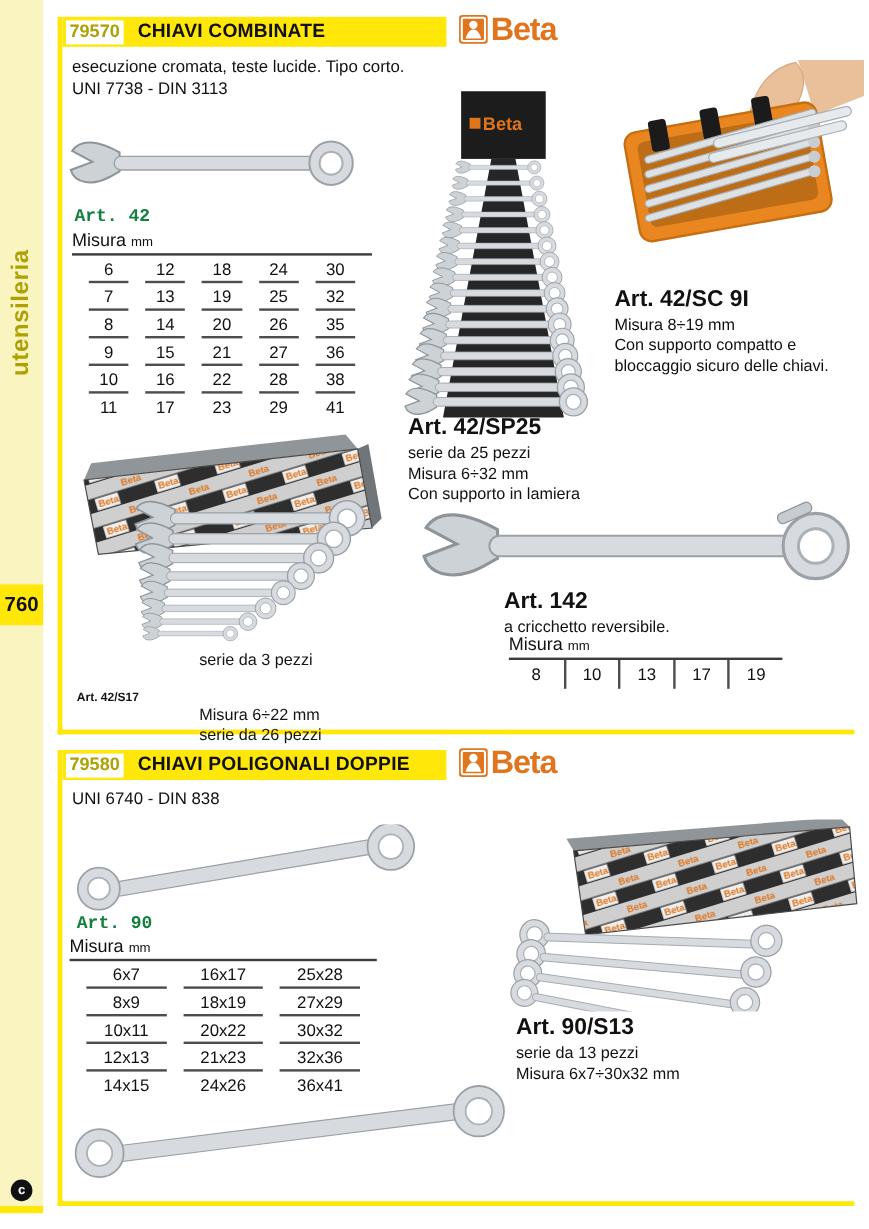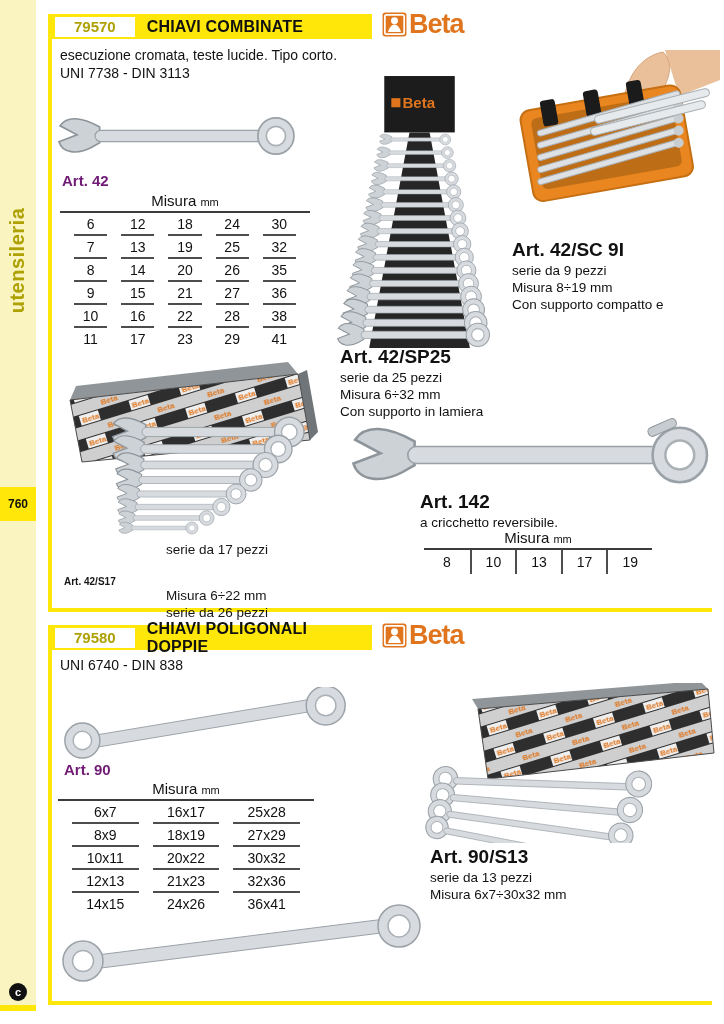--- a/index.html
+++ b/index.html
@@ -15,37 +15,37 @@
   html,body{background:#fff;}
   .page{
     position:relative;width:724px;height:1024px;background:#fff;overflow:hidden;
     font-family:"Liberation Sans", sans-serif;color:var(--ink);
   }
   
   .sidebar{position:absolute;left:0;top:0;width:36px;height:1005px;background:var(--sidebar-yel);}
   .sidebar-bottom-bar{position:absolute;left:0;top:1005px;width:36px;height:6px;background:var(--yel);}
   .vlabel-wrap{position:absolute;left:0;top:150px;width:36px;height:220px;display:flex;align-items:center;justify-content:center;}
   .vlabel{transform:rotate(-90deg);white-space:nowrap;font-size:20px;font-weight:bold;color:var(--olive);letter-spacing:.5px;}
-  .page-badge{position:absolute;left:0;top:487px;width:36px;height:34px;background:var(--yel);display:flex;align-items:center;justify-content:center;font-weight:bold;font-size:12px;color:#111;}
+  .page-badge{position:absolute;left:0;top:487px;width:36px;height:34px;background:var(--yel);display:flex;align-items:center;justify-content:center;font-weight:bold;font-size:17px;color:#111;}
   .corner-mark{position:absolute;left:9px;top:983px;width:18px;height:18px;border-radius:50%;background:#111;display:flex;align-items:center;justify-content:center;color:#fff;font-weight:bold;font-size:11px;line-height:1;}
   
   .section-box{position:absolute;left:48px;width:664px;background:#fff;border-left:4px solid var(--yel);border-bottom:4px solid var(--yel);}
   .sec-header{position:absolute;top:0;left:0;height:25px;background:var(--yel);display:flex;align-items:center;}
-  .code-chip{background:#fff;color:var(--olive);font-weight:bold;font-size:15px;padding:1px 19px;margin-left:3px;line-height:1.2;}
+  .code-chip{background:#fff;color:var(--olive);font-weight:bold;font-size:15px;padding:1px 3px;margin-left:3px;line-height:1.2;}
   .sec-title{font-weight:bold;font-size:16px;margin-left:12px;padding-right:14px;letter-spacing:.2px;color:#111;}
   .beta-logo{position:absolute;top:-3px;display:flex;align-items:center;gap:2px;color:var(--orange);font-weight:bold;font-size:27px;letter-spacing:-1px;line-height:1;}
   .desc{position:absolute;left:8px;font-size:14px;line-height:1.32;color:#111;}
   .fig{position:absolute;}
   .fig svg{display:block;width:100%;height:100%;}
   .prod-label{font-weight:bold;font-size:19px;line-height:1.25;color:#111;}
   .prod-line{font-size:13.5px;line-height:1.26;color:#111;}
-  .art-label{position:absolute;font-weight:bold;font-size:15px;color:#701a75;}
+  .art-label{position:absolute;font-weight:bold;font-size:15px;color:#15803d;font-family:Liberation Mono, monospace;}
   
   .size-block{position:absolute;}
-  .misura-head{text-align:center;font-size:15px;padding-bottom:2px;border-bottom:2px solid #3c3c3c;color:#111;}
+  .misura-head{text-align:left;font-size:15px;padding-bottom:2px;border-bottom:2px solid #3c3c3c;color:#111;}
   .misura-head .unit{font-size:11px;}
   table.sizes{width:100%;border-collapse:separate;border-spacing:14px 0;table-layout:fixed;}
   table.sizes td{text-align:center;font-size:14px;padding:3px 0 2px;border-bottom:2px solid #4d4d4d;color:#111;}
   table.sizes tr:last-child td{border-bottom:none;}
   table.sizes-div{width:100%;border-collapse:separate;border-spacing:0;table-layout:fixed;}
   table.sizes-div td{text-align:center;font-size:14px;padding:4px 0;border-left:2px solid #4d4d4d;color:#111;}
   table.sizes-div tr td:first-child{border-left:none;}
   
   .serie-grid{position:absolute;display:grid;grid-template-columns:96px auto;column-gap:6px;font-size:13.5px;line-height:1.24;}
   .serie-grid .lbl{font-weight:bold;font-size:10px;margin-top:34px;}
@@ -225,43 +225,43 @@
               <circle cx="156" cy="34" r="5"></circle>
               <circle cx="158" cy="22" r="5"></circle>
           </g>
         </g>
         <rect x="88" y="52" width="118" height="8" rx="4" fill="#e6eaec" stroke="#a8aeb3" stroke-width="1" transform="rotate(-14 147 56)"></rect>
         <rect x="84" y="64" width="118" height="8" rx="4" fill="#e6eaec" stroke="#a8aeb3" stroke-width="1" transform="rotate(-14 143 68)"></rect>
       </svg>
     </div>
     <div style="position:absolute;left:460px;top:224px;">
       <div class="prod-label">Art. 42/SC 9I</div>
-      <div class="prod-line">serie da 9 pezzi</div>
       <div class="prod-line">Misura 8÷19 mm</div>
       <div class="prod-line">Con supporto compatto e</div>
+      <div class="prod-line">bloccaggio sicuro delle chiavi.</div>
     </div>
 
     <div class="fig" style="left:8px;top:344px;width:278px;height:182px;">
       <svg viewBox="0 0 278 182">
         <polygon points="10,42 238,16 228,4 16,28" fill="#8f9598"></polygon>
         <polygon points="238,16 250,82 258,74 247,12" fill="#6f7578"></polygon>
         <polygon points="10,42 238,16 250,82 22,104" fill="url(#betabox)" stroke="#4a4a4a" stroke-width="1"></polygon>
         <use href="#cw" transform="translate(152,74) scale(0.92)"></use>
         <use href="#cw" transform="translate(146,91) scale(0.86)"></use>
         <use href="#cw" transform="translate(140,107) scale(0.78)"></use>
         <use href="#cw" transform="translate(132,122) scale(0.70)"></use>
         <use href="#cw" transform="translate(124,136) scale(0.62)"></use>
         <use href="#cw" transform="translate(116,149) scale(0.54)"></use>
         <use href="#cw" transform="translate(108,160) scale(0.46)"></use>
         <use href="#cw" transform="translate(100,170) scale(0.38)"></use>
       </svg>
     </div>
     <div class="serie-grid" style="left:12px;top:528px;">
       <div class="lbl">Art. 42/S17</div>
-      <div>serie da 17 pezzi</div>
+      <div>serie da 3 pezzi</div>
       <div></div>
       <div>Misura 6÷22 mm</div>
       <div class="lbl">Art. 42/S26</div>
       <div>serie da 26 pezzi</div>
       <div></div>
       <div>Misura 6÷32 mm</div>
     </div>
 
     <div class="fig" style="left:295px;top:399px;width:370px;height:80px;">
       <svg viewBox="0 0 370 80">

